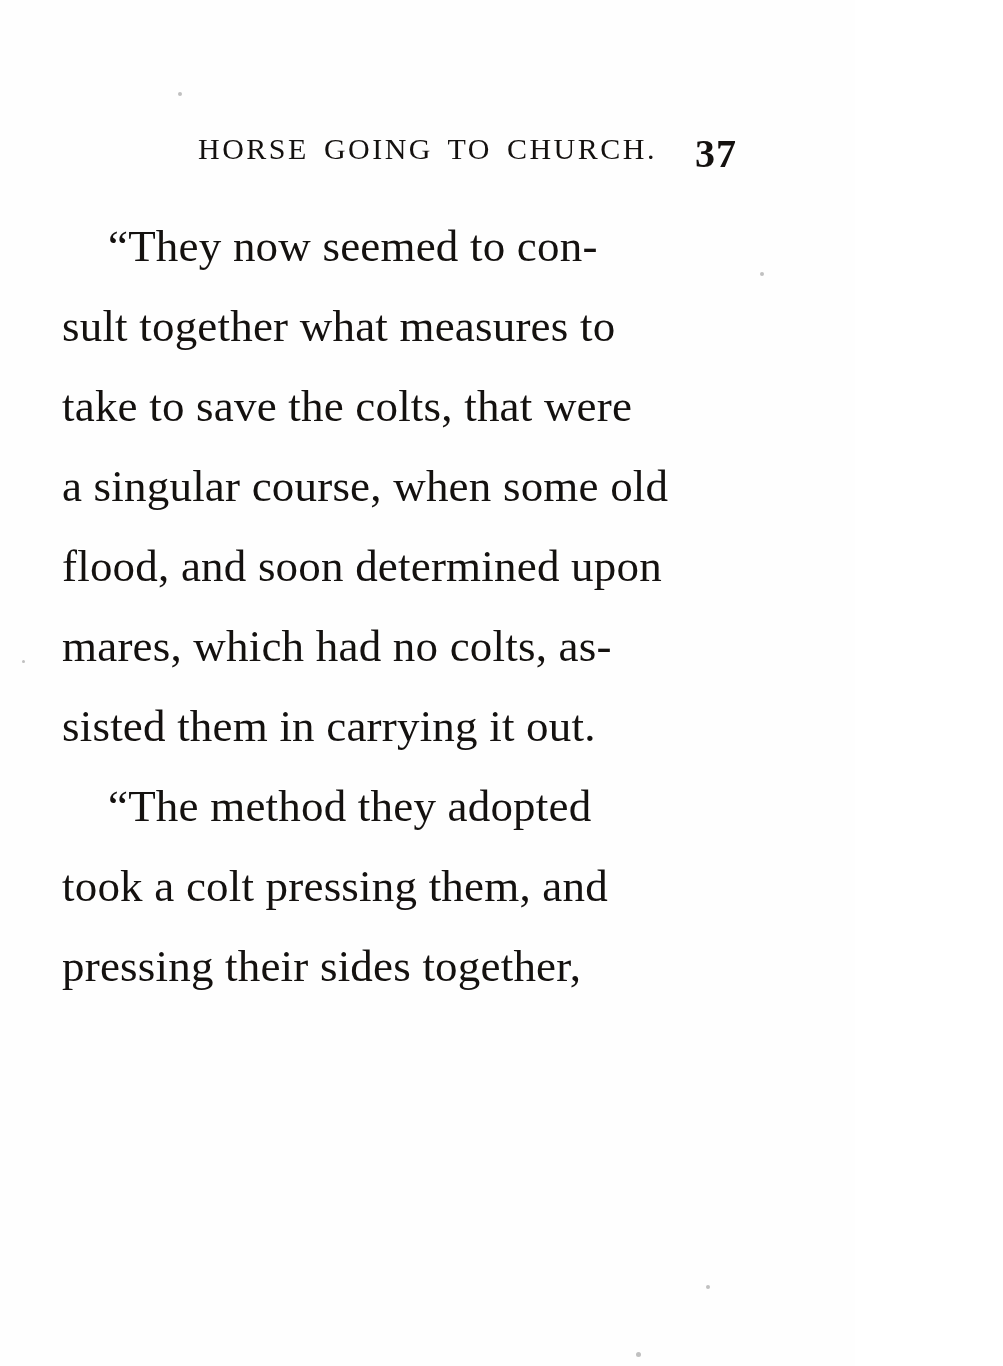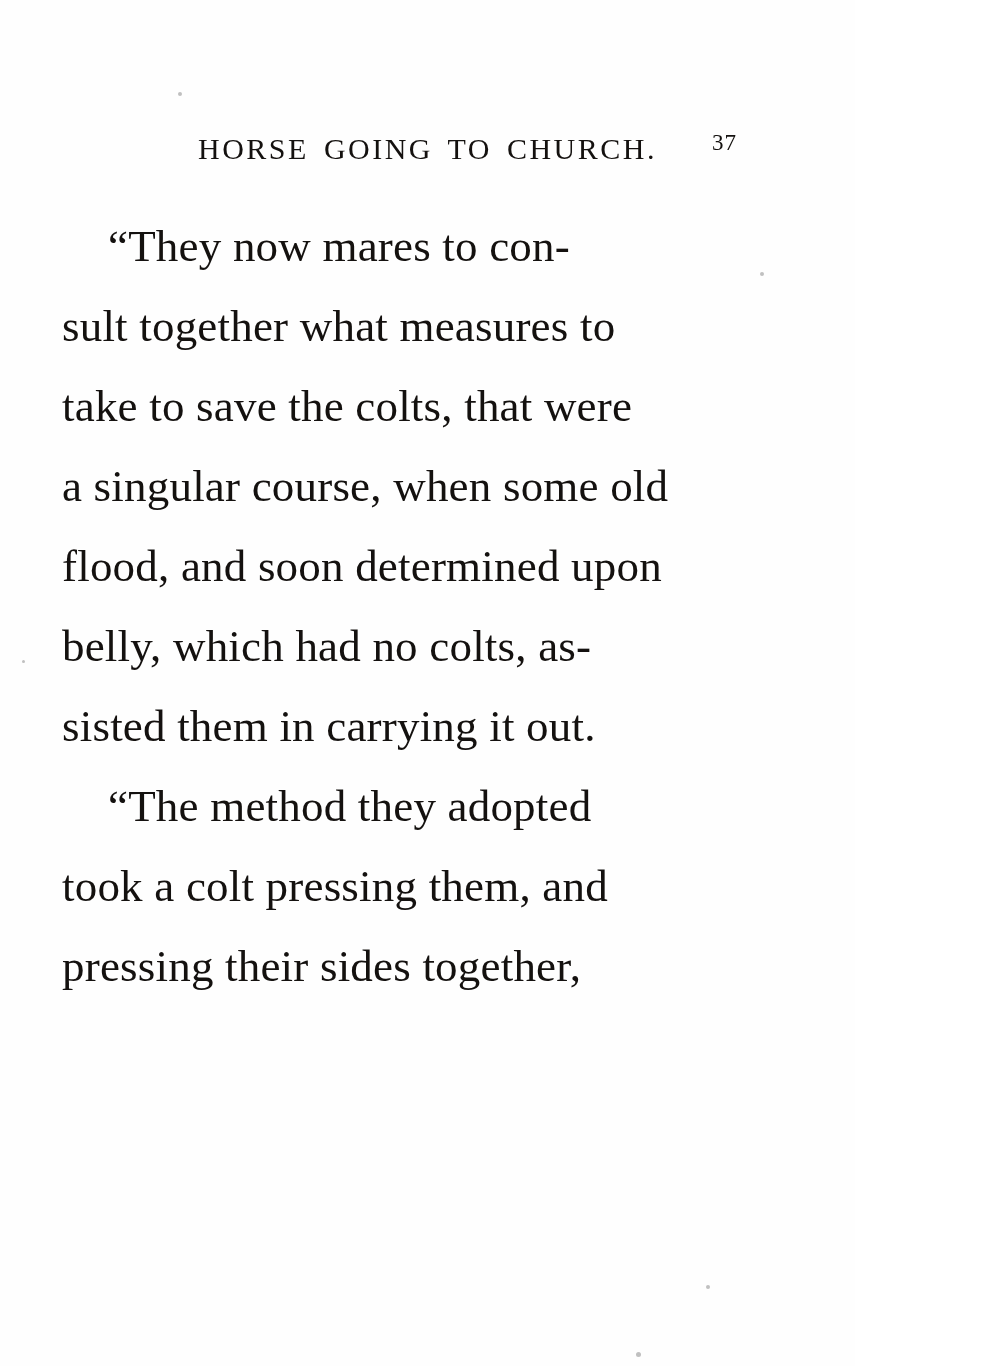--- a/index.html
+++ b/index.html
@@ -39,22 +39,22 @@
     font-size: 30px;
     letter-spacing: 2.5px;
     word-spacing: 5px;
     font-weight: 400;
     white-space: nowrap;
   }
   .folio {
     position: absolute;
     right: 118px;
     top: 130px;
-    font-size: 23px;
-    font-weight: 400;
+    font-size: 40px;
+    font-weight: 700;
     letter-spacing: 1px;
   }
 
   .body-text {
     position: absolute;
     left: 62px;
     top: 206px;
     width: 816px;
   }
   .line {
@@ -100,36 +100,36 @@
   <div class="speck" style="left:22px;top:660px;width:3px;height:3px;"></div>
 
   <div class="running-head">
     <div class="head-title">HORSE GOING TO CHURCH.</div>
   </div>
   <div class="folio">37</div>
 
   <div class="body-text">
 
     <div class="line justify indent">
-      <span class="w">“They now mares to con-</span>
+      <span class="w">“They now seemed to con-</span>
     </div>
     <div class="line left">
       <span class="w">sult together what measures to</span>
     </div>
     <div class="line left">
       <span class="w">take to save the colts, that were</span>
     </div>
     <div class="line left">
       <span class="w">a singular course, when some old</span>
     </div>
     <div class="line left">
       <span class="w">flood, and soon determined upon</span>
     </div>
     <div class="line left">
-      <span class="w">belly, which had no colts, as-</span>
+      <span class="w">mares, which had no colts, as-</span>
     </div>
     <div class="line left">
       <span class="w">sisted them in carrying it out.</span>
     </div>
 
     <div class="line left indent">
       <span class="w">“The method they adopted</span>
     </div>
     <div class="line left">
       <span class="w">took a colt pressing them, and</span>

